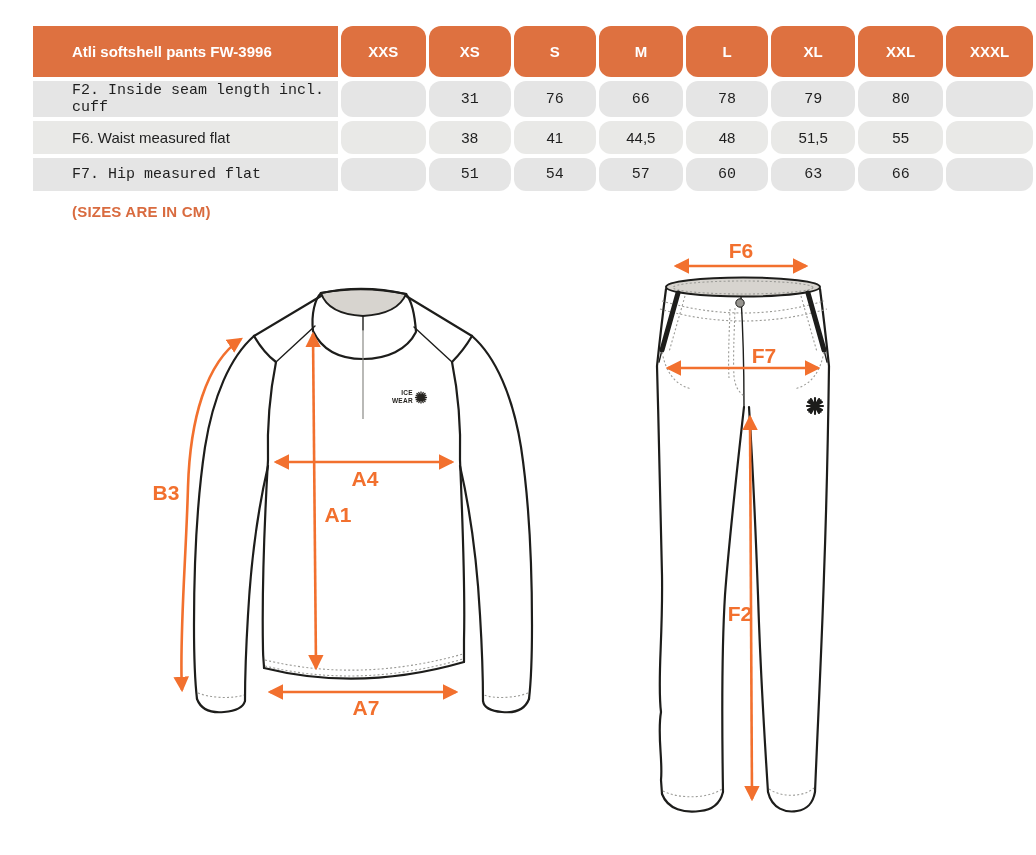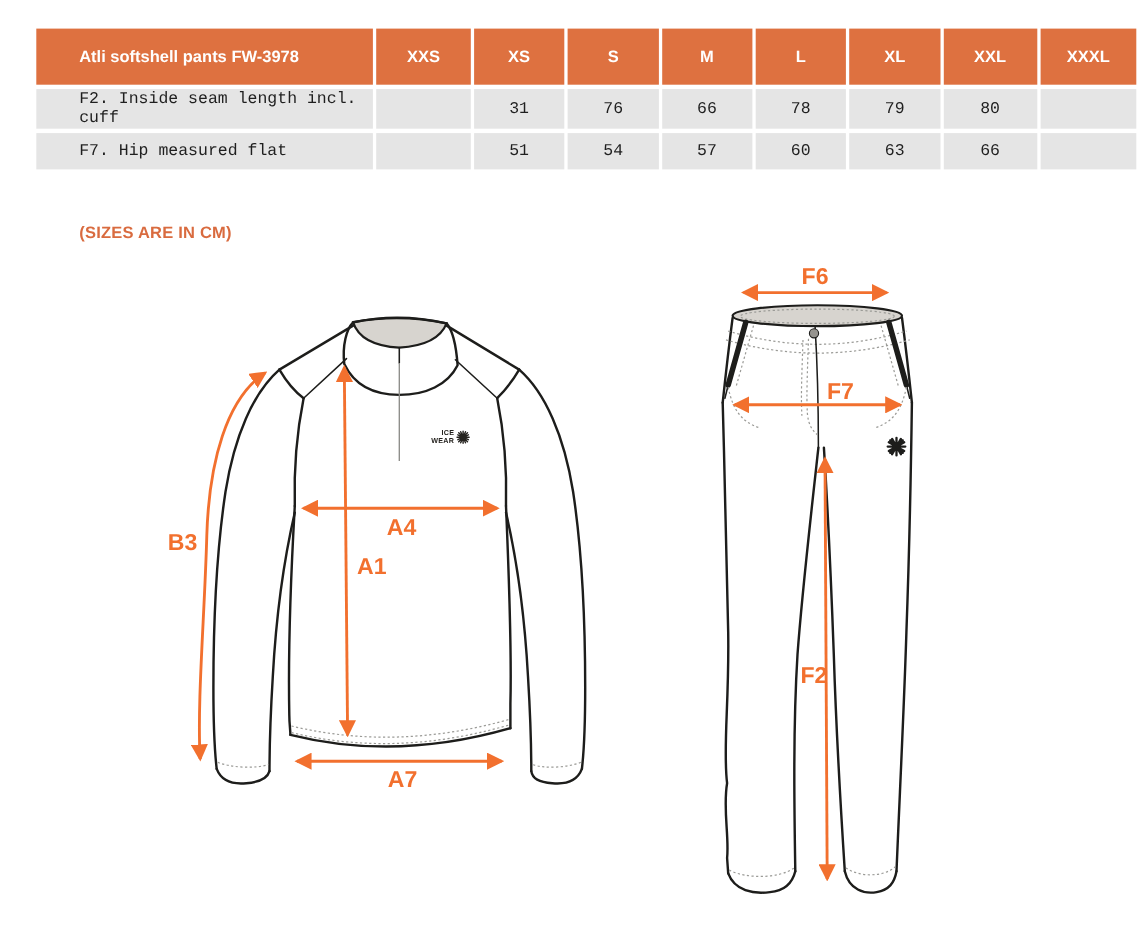--- a/index.html
+++ b/index.html
@@ -10,21 +10,21 @@
     position:absolute;left:30px;top:22px;
     border-collapse:separate;border-spacing:3px 4px;table-layout:fixed;
   }
   table.size-table td{
     font-size:15px;color:#1f1f1f;height:31px;text-align:center;vertical-align:middle;
   }
   table.size-table td.hcell{
     background:#DE7140;color:#ffffff;font-weight:bold;height:49px;
   }
   table.size-table td.lblcol{width:328px;text-align:left;padding-left:39px;}
-  table.size-table td.szcol{width:100px;}
+  table.size-table td.szcol{width:100px;border-radius:12px;}
   tr.row-dark td{background:#e5e5e5;font-family:Liberation Mono, monospace;}
   tr.row-light td{background:#E9E9E7;}
 
   .note{
     position:absolute;left:72px;top:203px;
     color:#D96B3F;font-size:15px;font-weight:700;letter-spacing:.2px;
   }
 
   
   svg.diagram{position:absolute;left:0;top:0;}
@@ -39,41 +39,52 @@
   .logo-txt{fill:#25231f;font-family:"Liberation Sans",sans-serif;font-size:6.5px;font-weight:bold;letter-spacing:.3px;}
   .snow{stroke:#1D1D1B;stroke-width:2.1;stroke-linecap:round;}
   .snow-s{stroke:#25231f;stroke-width:1.3;stroke-linecap:round;}
 </style>
 </head>
 <body>
 
 <table class="size-table">
   <tbody>
   <tr>
-    <td class="hcell lblcol">Atli softshell pants FW-3978</td>
+    <td class="hcell lblcol">Atli softshell pants FW-3996</td>
     <td class="hcell szcol">XXS</td>
     <td class="hcell szcol">XS</td>
     <td class="hcell szcol">S</td>
     <td class="hcell szcol">M</td>
     <td class="hcell szcol">L</td>
     <td class="hcell szcol">XL</td>
     <td class="hcell szcol">XXL</td>
     <td class="hcell szcol">XXXL</td>
   </tr>
   <tr class="row-dark">
     <td class="lblcol">F2. Inside seam length incl. cuff</td>
     <td class="szcol"></td>
     <td class="szcol">31</td>
     <td class="szcol">76</td>
     <td class="szcol">66</td>
     <td class="szcol">78</td>
     <td class="szcol">79</td>
     <td class="szcol">80</td>
     <td class="szcol"></td>
   </tr>
+  <tr class="row-light">
+    <td class="lblcol">F6. Waist measured flat</td>
+    <td class="szcol"></td>
+    <td class="szcol">38</td>
+    <td class="szcol">41</td>
+    <td class="szcol">44,5</td>
+    <td class="szcol">48</td>
+    <td class="szcol">51,5</td>
+    <td class="szcol">55</td>
+    <td class="szcol"></td>
+  </tr>
   <tr class="row-dark">
     <td class="lblcol">F7. Hip measured flat</td>
     <td class="szcol"></td>
     <td class="szcol">51</td>
     <td class="szcol">54</td>
     <td class="szcol">57</td>
     <td class="szcol">60</td>
     <td class="szcol">63</td>
     <td class="szcol">66</td>
     <td class="szcol"></td>

